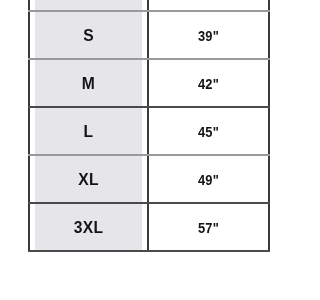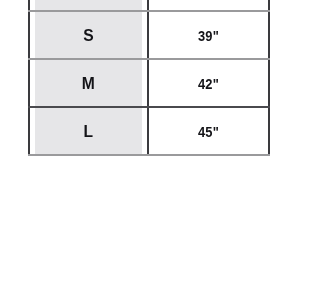--- a/index.html
+++ b/index.html
@@ -106,17 +106,33 @@
 
     <tr class="light-rule">
       <td class="size-cell">
         <span class="cell-text">L</span>
       </td>
       <td class="value-cell">
         <span class="cell-text">45"</span>
       </td>
     </tr>
 
+    <tr>
+      <td class="size-cell">
+        <span class="cell-text">XL</span>
+      </td>
+      <td class="value-cell">
+        <span class="cell-text">49"</span>
+      </td>
+    </tr>
 
 
+    <tr>
+      <td class="size-cell">
+        <span class="cell-text">3XL</span>
+      </td>
+      <td class="value-cell">
+        <span class="cell-text">57"</span>
+      </td>
+    </tr>
 
   </tbody>
 </table>
 
 </body></html>

